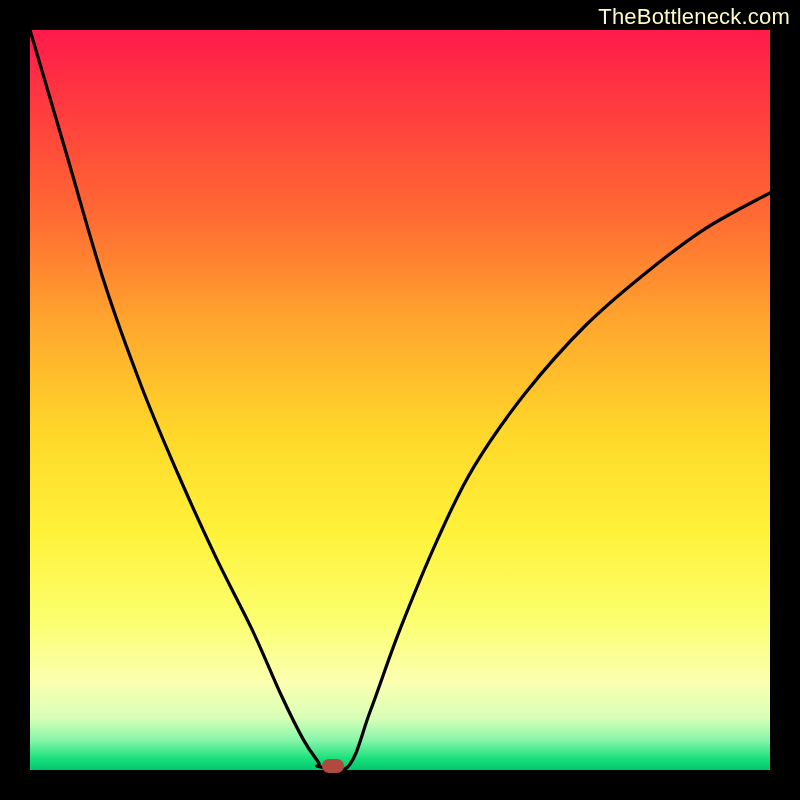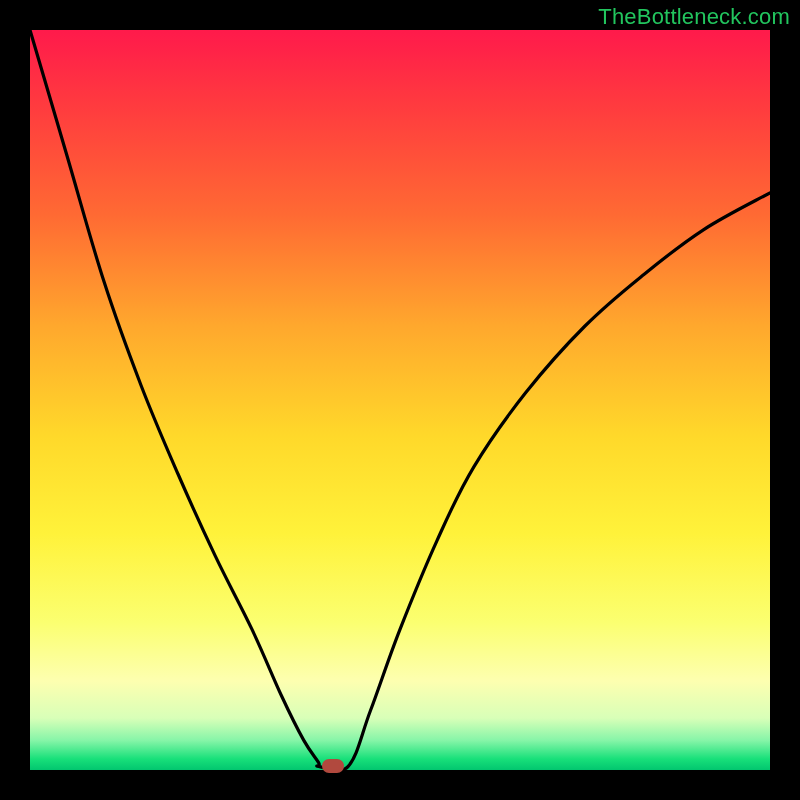--- a/index.html
+++ b/index.html
@@ -14,21 +14,21 @@
     position: relative;
     width: 800px;
     height: 800px;
     background: #000;
     overflow: hidden;
   }
   .watermark {
     position: absolute;
     top: 4px;
     right: 10px;
-    color: #22c55e;
+    color: #fef9c3;
     font-size: 22px;
     letter-spacing: 0.2px;
     font-weight: 500;
   }
   .plot {
     position: absolute;
     left: 30px;
     top: 30px;
     width: 740px;
     height: 740px;

